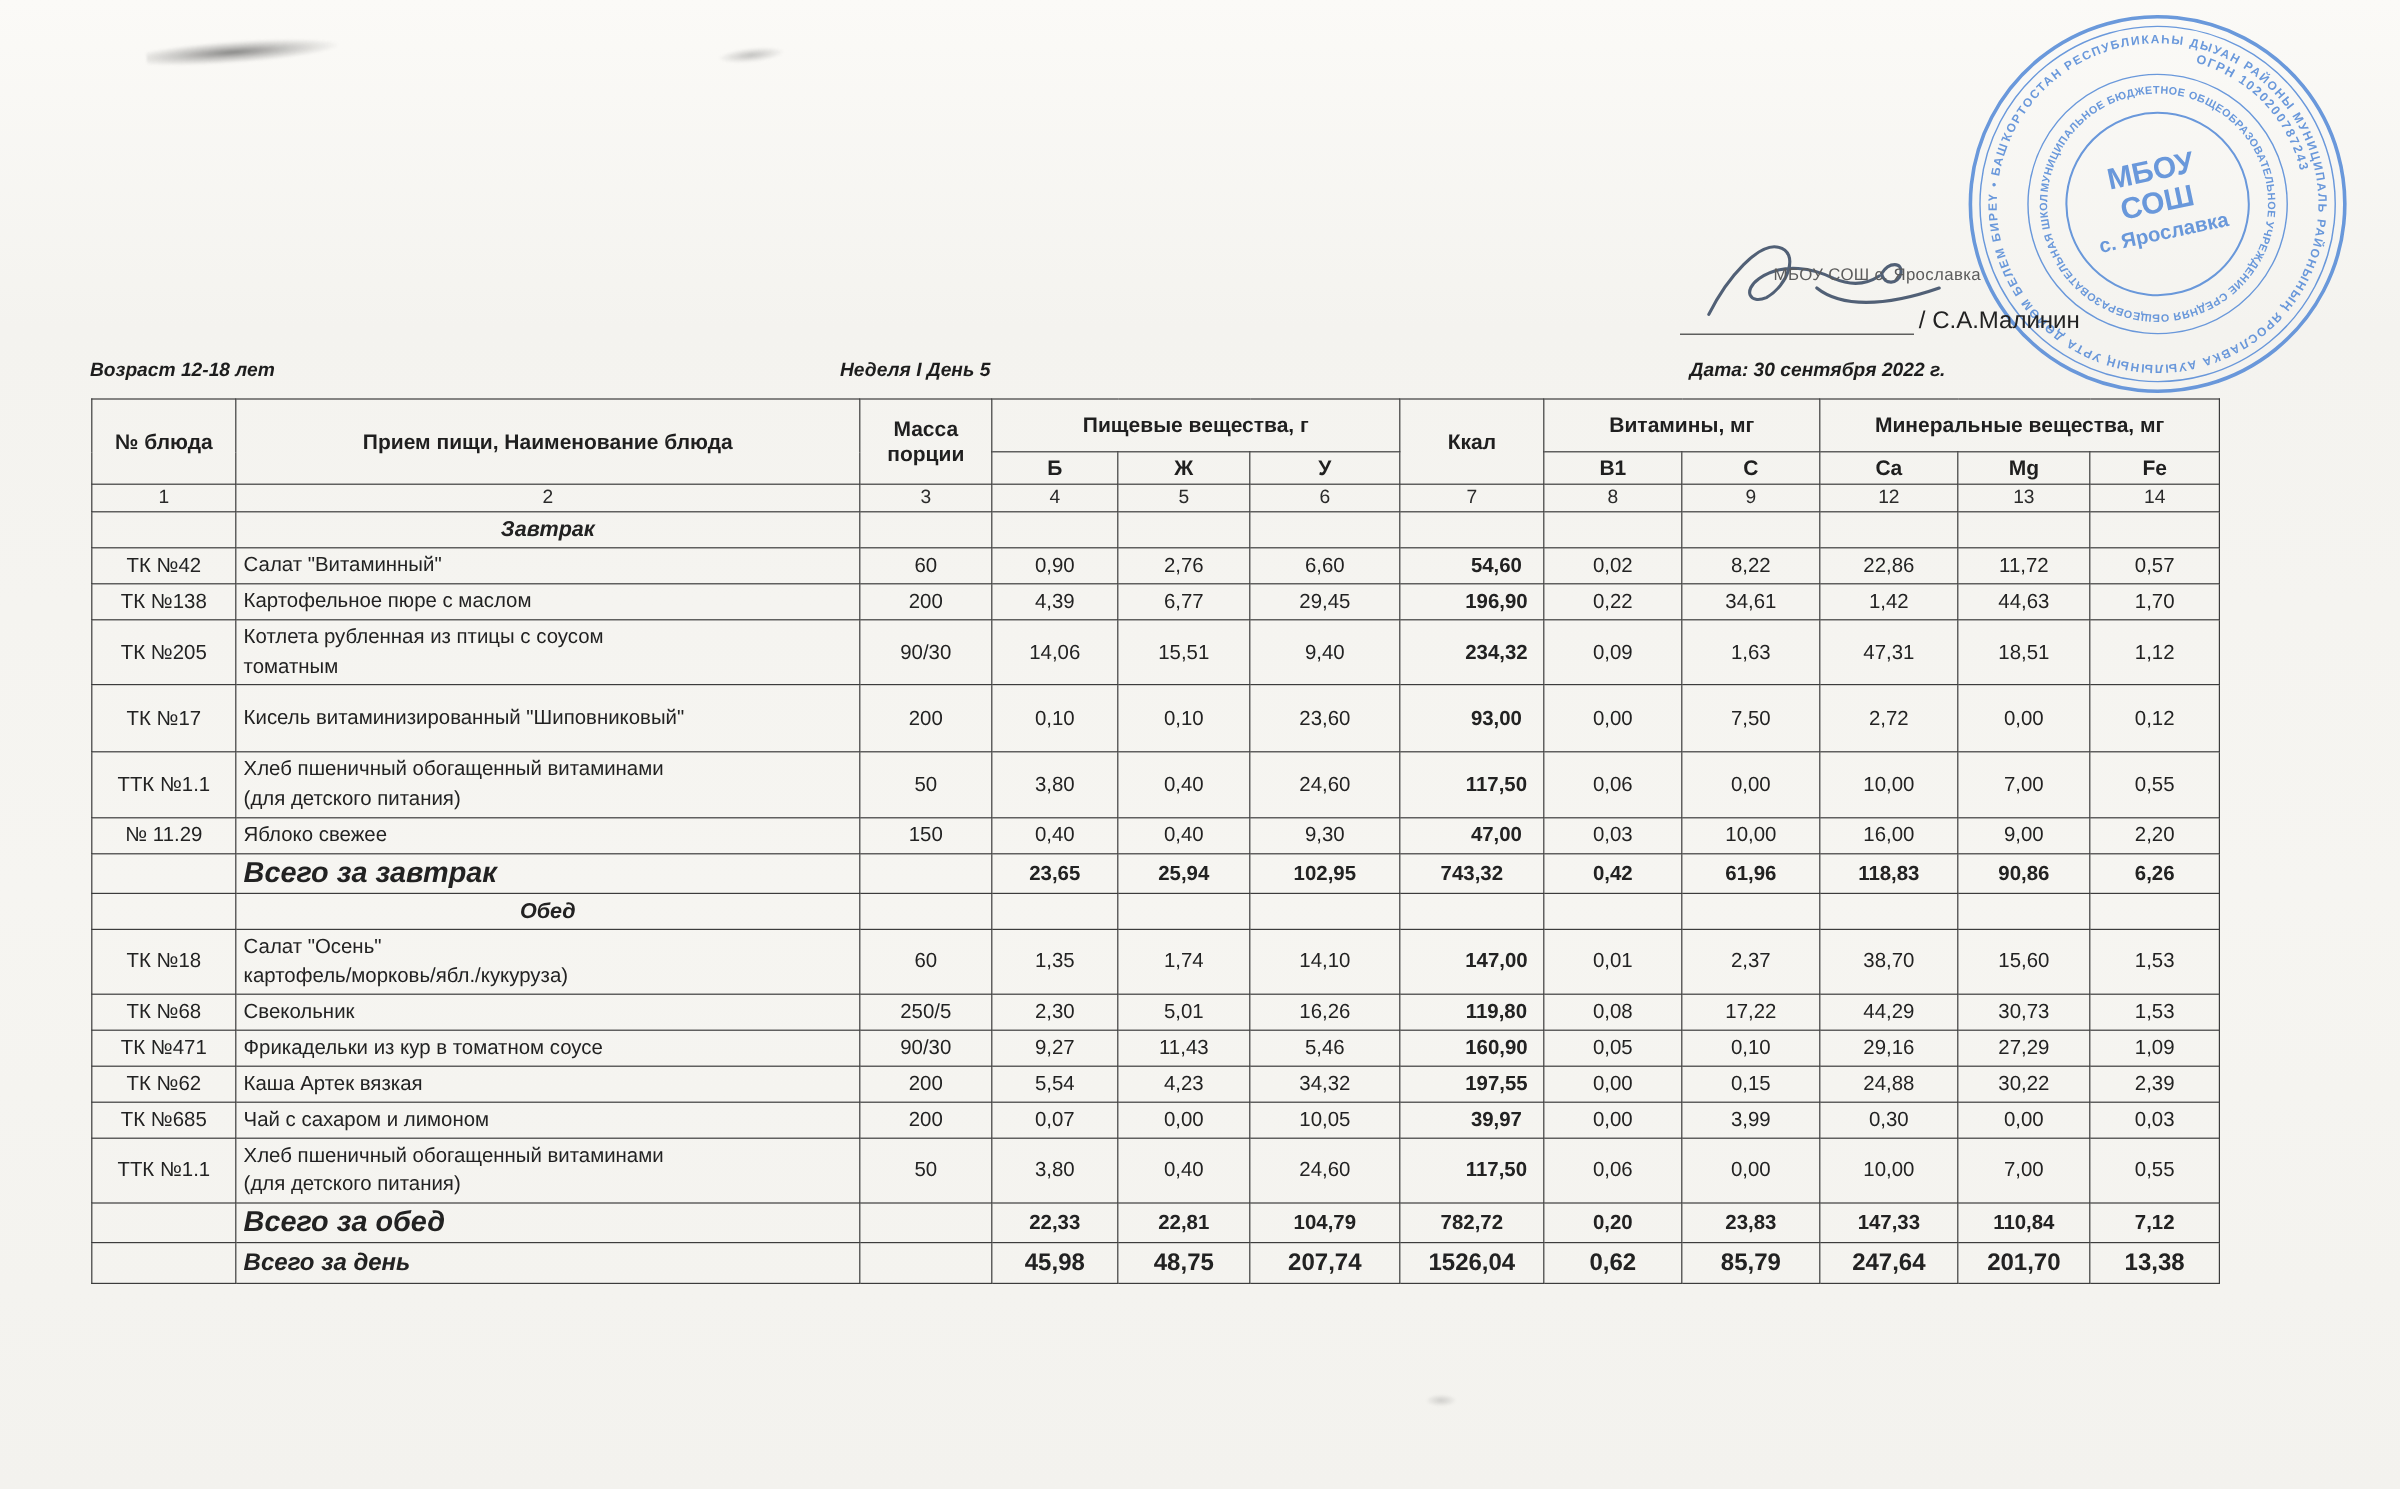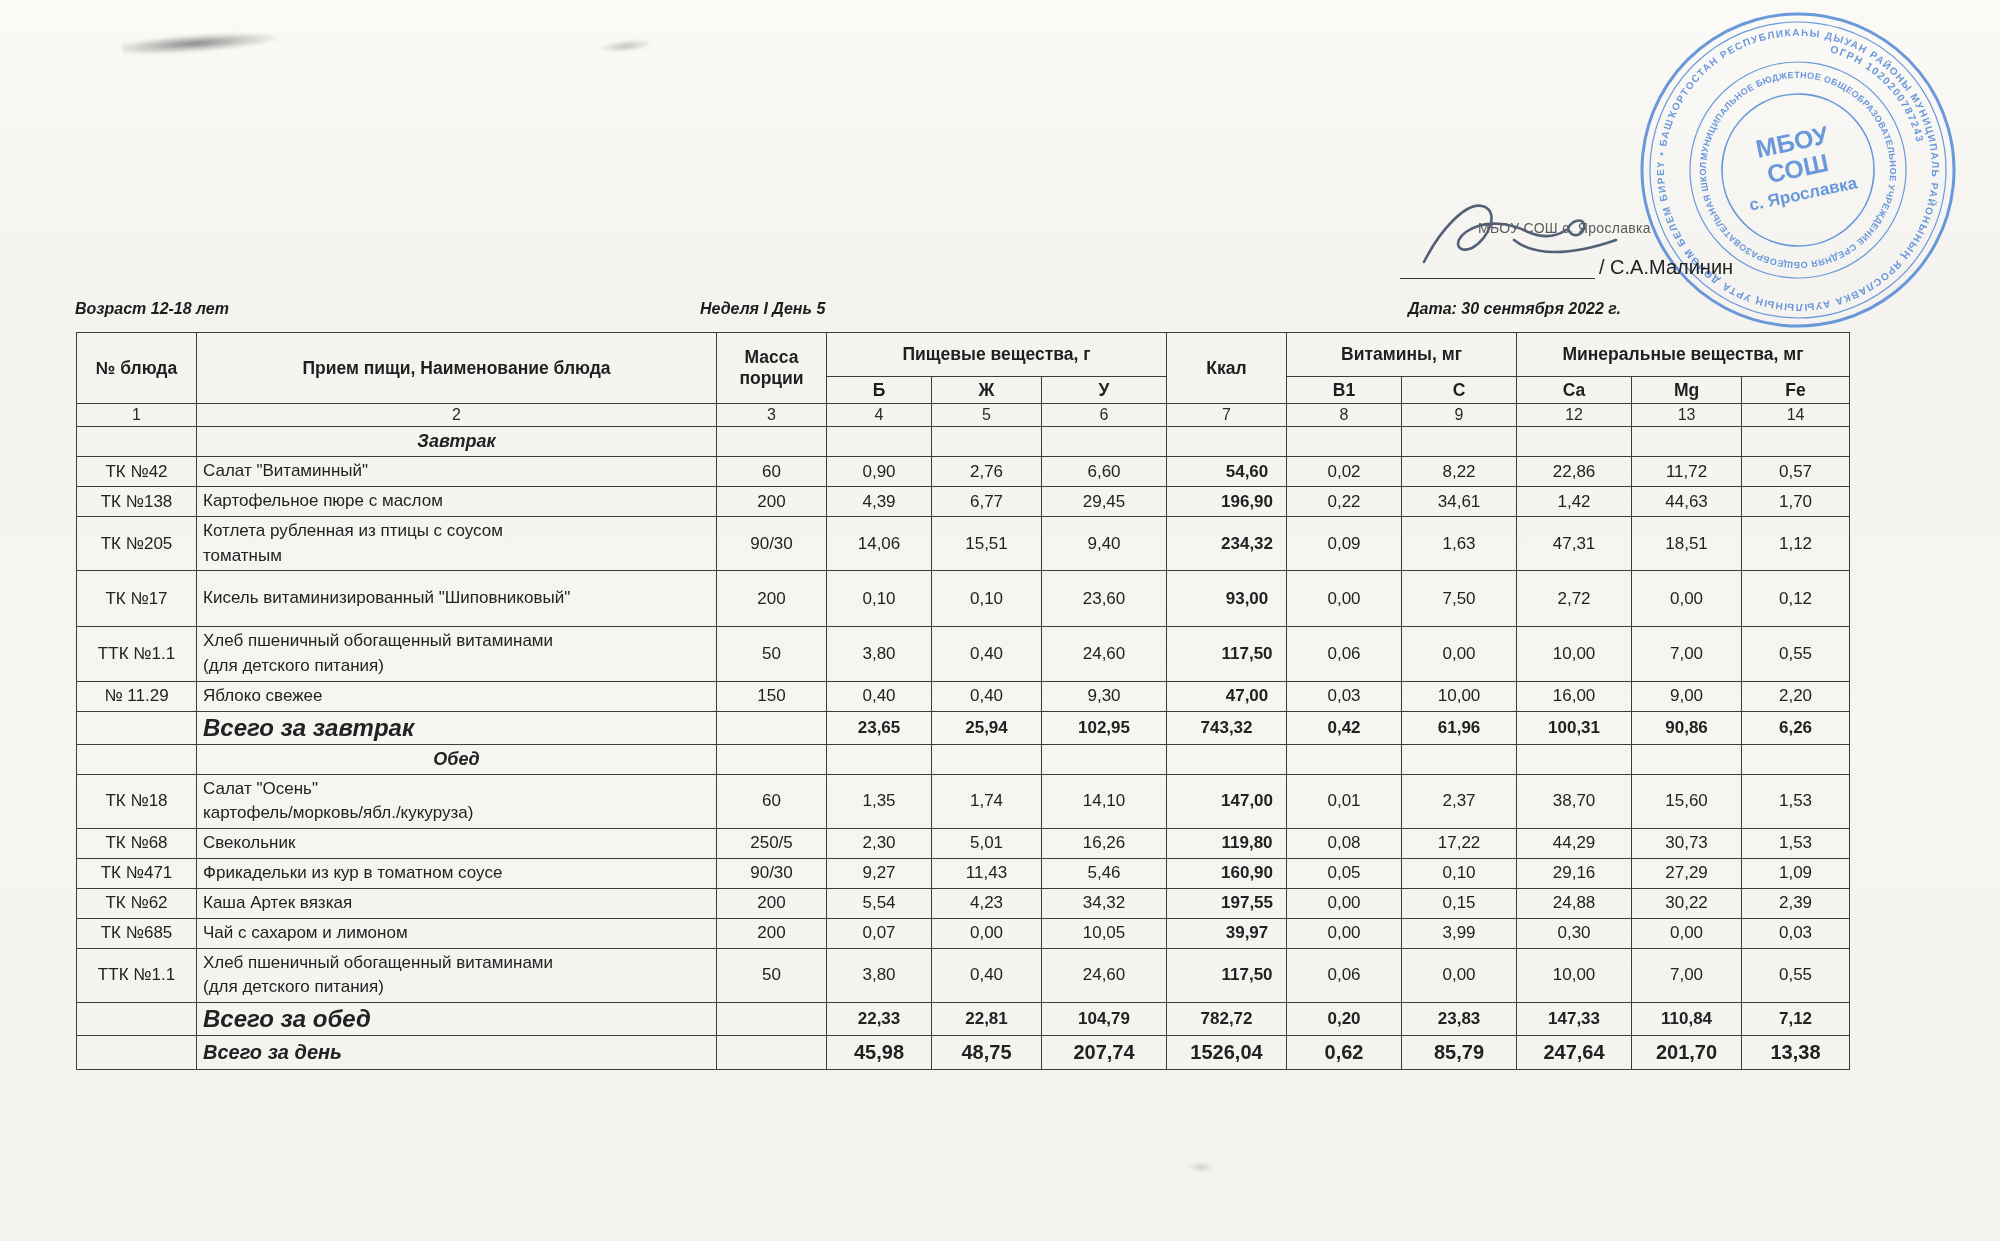--- a/index.html
+++ b/index.html
@@ -269,21 +269,21 @@
         <tr class="total-row">
           <td></td>
           <td class="total-label">Всего за завтрак</td>
           <td></td>
           <td class="val total-val">23,65</td>
           <td class="val total-val">25,94</td>
           <td class="val total-val">102,95</td>
           <td class="val total-val">743,32</td>
           <td class="val total-val">0,42</td>
           <td class="val total-val">61,96</td>
-          <td class="val total-val">100,31</td>
+          <td class="val total-val">118,83</td>
           <td class="val total-val">90,86</td>
           <td class="val total-val">6,26</td>
         </tr>
         <tr class="section-row">
           <td></td>
           <td class="section-name">Обед</td>
           <td></td>
           <td></td>
           <td></td>
           <td></td>

